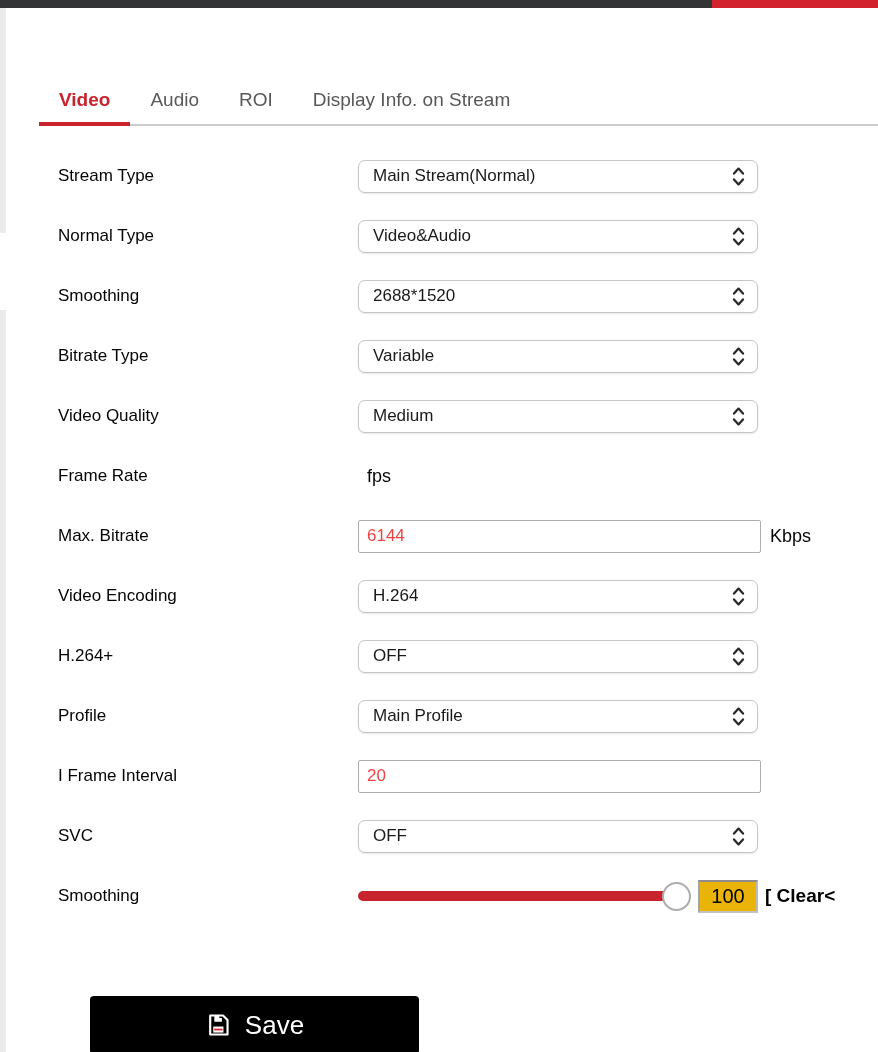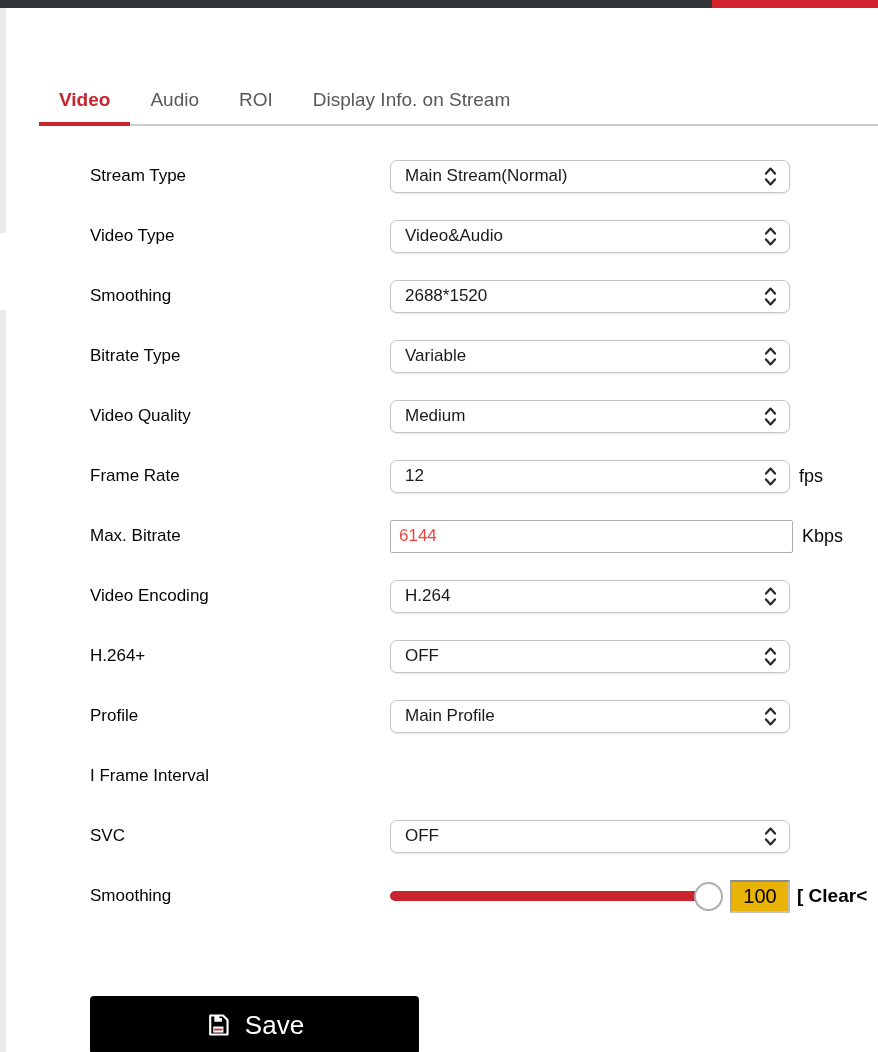--- a/index.html
+++ b/index.html
@@ -13,21 +13,21 @@
   .topbar-red{position:absolute;top:0;right:0;width:166px;height:8px;background:#d1222d;}
   .left-strip{position:absolute;top:8px;left:0;width:6px;height:1044px;background:#ebebeb;}
   .left-strip-gap{position:absolute;top:225px;left:0;width:6px;height:77px;background:#ffffff;}
   .content{position:absolute;top:8px;left:6px;width:872px;height:919px;background:#fff;margin-top:43px;}
   
   .tabbar{display:flex;margin:26px 0 0 33px;border-bottom:2px solid #cdcdcd;}
   .tab{padding:12px 20px 13px;font-size:19px;color:#57585a;cursor:pointer;white-space:nowrap;}
   .tab.active{color:#c9232e;font-weight:700;border-bottom:4px solid #c9232e;margin-bottom:-2px;padding-bottom:9px;}
   
   .form{margin-top:20px;}
-  .row{display:flex;align-items:center;height:60px;padding-left:84px;}
+  .row{display:flex;align-items:center;height:60px;padding-left:52px;}
   .row-label{width:300px;font-size:17px;color:#050505;flex:0 0 300px;}
   .select{
     box-sizing:border-box;width:400px;height:33px;background:#fff;
     border:1px solid #c6c6c6;border-radius:7px;display:flex;align-items:center;
     padding:0 11px 0 14px;box-shadow:0 1px 2px rgba(0,0,0,0.10);cursor:pointer;
   }
   .select-value{font-size:17px;color:#1a1a1a;flex:1 1 auto;white-space:nowrap;overflow:hidden;}
   .chevrons{flex:0 0 auto;}
   .text-input{
     box-sizing:border-box;width:403px;height:33px;border:1px solid #aeaeae;border-radius:2px;
@@ -78,21 +78,21 @@
     <div class="select">
       <span class="select-value">Main Stream(Normal)</span>
       <svg class="chevrons" width="15" height="23" viewBox="0 0 15 23" aria-hidden="true">
         <path d="M3 8.6 L7.5 3.6 L12 8.6" fill="none" stroke="#2a2a2a" stroke-width="2.3" stroke-linecap="round" stroke-linejoin="round"></path>
         <path d="M3 14.4 L7.5 19.4 L12 14.4" fill="none" stroke="#2a2a2a" stroke-width="2.3" stroke-linecap="round" stroke-linejoin="round"></path>
       </svg>
     </div>
 
   </div>
       <div class="row">
-    <label class="row-label">Video Type</label>
+    <label class="row-label">Normal Type</label>
     <div class="select">
       <span class="select-value">Video&amp;Audio</span>
       <svg class="chevrons" width="15" height="23" viewBox="0 0 15 23" aria-hidden="true">
         <path d="M3 8.6 L7.5 3.6 L12 8.6" fill="none" stroke="#2a2a2a" stroke-width="2.3" stroke-linecap="round" stroke-linejoin="round"></path>
         <path d="M3 14.4 L7.5 19.4 L12 14.4" fill="none" stroke="#2a2a2a" stroke-width="2.3" stroke-linecap="round" stroke-linejoin="round"></path>
       </svg>
     </div>
 
   </div>
       <div class="row">
@@ -123,27 +123,20 @@
       <span class="select-value">Medium</span>
       <svg class="chevrons" width="15" height="23" viewBox="0 0 15 23" aria-hidden="true">
         <path d="M3 8.6 L7.5 3.6 L12 8.6" fill="none" stroke="#2a2a2a" stroke-width="2.3" stroke-linecap="round" stroke-linejoin="round"></path>
         <path d="M3 14.4 L7.5 19.4 L12 14.4" fill="none" stroke="#2a2a2a" stroke-width="2.3" stroke-linecap="round" stroke-linejoin="round"></path>
       </svg>
     </div>
 
   </div>
       <div class="row">
     <label class="row-label">Frame Rate</label>
-    <div class="select">
-      <span class="select-value">12</span>
-      <svg class="chevrons" width="15" height="23" viewBox="0 0 15 23" aria-hidden="true">
-        <path d="M3 8.6 L7.5 3.6 L12 8.6" fill="none" stroke="#2a2a2a" stroke-width="2.3" stroke-linecap="round" stroke-linejoin="round"></path>
-        <path d="M3 14.4 L7.5 19.4 L12 14.4" fill="none" stroke="#2a2a2a" stroke-width="2.3" stroke-linecap="round" stroke-linejoin="round"></path>
-      </svg>
-    </div>
     <span class="suffix">fps</span>
   </div>
       <div class="row">
     <label class="row-label">Max. Bitrate</label>
     <input class="text-input" type="text" value="6144" style="">
     <span class="suffix">Kbps</span>
   </div>
       <div class="row">
     <label class="row-label">Video Encoding</label>
     <div class="select">
@@ -172,20 +165,21 @@
       <span class="select-value">Main Profile</span>
       <svg class="chevrons" width="15" height="23" viewBox="0 0 15 23" aria-hidden="true">
         <path d="M3 8.6 L7.5 3.6 L12 8.6" fill="none" stroke="#2a2a2a" stroke-width="2.3" stroke-linecap="round" stroke-linejoin="round"></path>
         <path d="M3 14.4 L7.5 19.4 L12 14.4" fill="none" stroke="#2a2a2a" stroke-width="2.3" stroke-linecap="round" stroke-linejoin="round"></path>
       </svg>
     </div>
 
   </div>
       <div class="row">
     <label class="row-label">I Frame Interval</label>
+    <input class="text-input" type="text" value="20" style="">
 
   </div>
       <div class="row">
     <label class="row-label">SVC</label>
     <div class="select">
       <span class="select-value">OFF</span>
       <svg class="chevrons" width="15" height="23" viewBox="0 0 15 23" aria-hidden="true">
         <path d="M3 8.6 L7.5 3.6 L12 8.6" fill="none" stroke="#2a2a2a" stroke-width="2.3" stroke-linecap="round" stroke-linejoin="round"></path>
         <path d="M3 14.4 L7.5 19.4 L12 14.4" fill="none" stroke="#2a2a2a" stroke-width="2.3" stroke-linecap="round" stroke-linejoin="round"></path>
       </svg>

